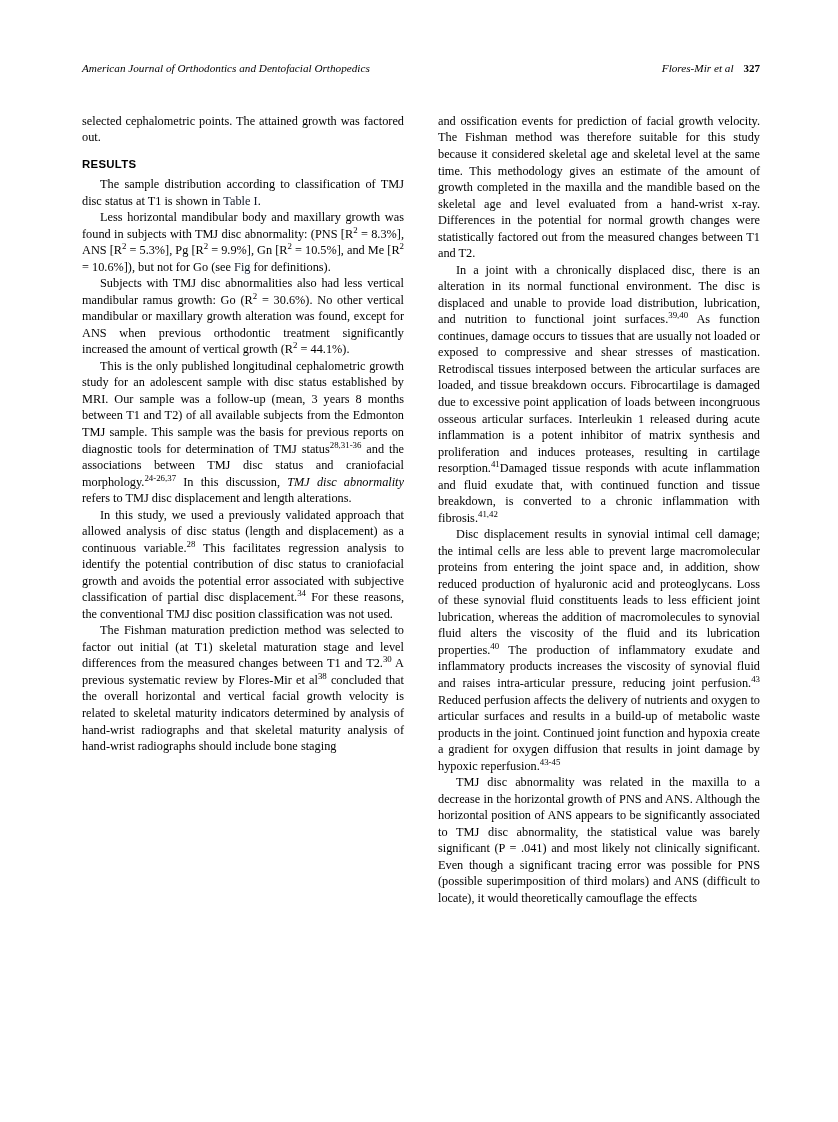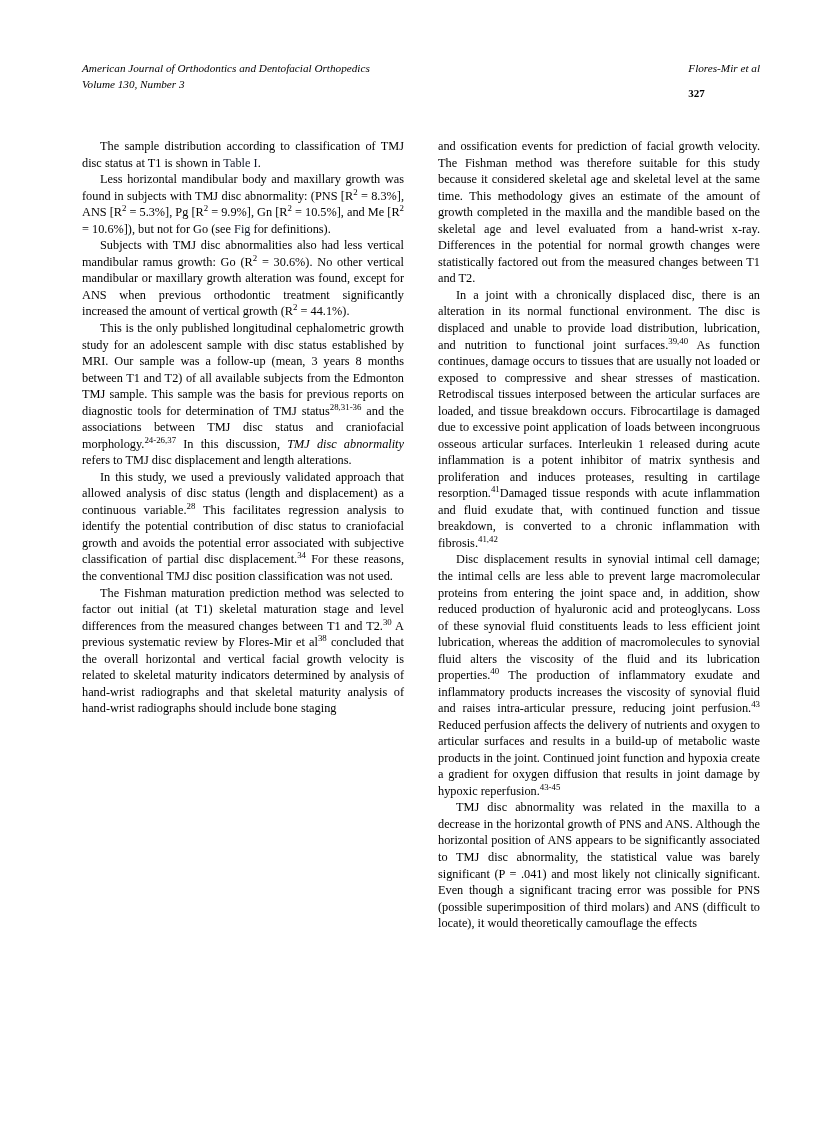--- a/index.html
+++ b/index.html
@@ -35,21 +35,20 @@
     max-width: 420px;
   }
   .rh-left div {
     white-space: nowrap;
   }
   .rh-right {
     display: flex;
     align-items: baseline;
     gap: 10px;
     white-space: nowrap;
-    flex-direction: column;
   }
   .rh-page {
     font-style: normal;
     font-weight: bold;
     font-size: 11px;
   }
   
   .columns {
     display: flex;
     gap: 34px;
@@ -93,33 +92,34 @@
   }
 </style>
 </head>
 <body>
 
 <div class="page">
 
   <div class="running-head">
     <div class="rh-left">
       <div>American Journal of Orthodontics and Dentofacial Orthopedics</div>
-      <div>Volume 130, Number 3</div>
     </div>
     <div class="rh-right">
       <span>Flores-Mir et al</span>
       <span class="rh-page">327</span>
     </div>
   </div>
 
   <div class="columns">
 
     <div class="col">
 
+      <p class="noindent">selected cephalometric points. The attained growth was factored out.</p>
 
+      <h2>RESULTS</h2>
 
       <p><span>The sample distribution according to classification of TMJ disc status at T1 is shown in </span><span class="link">Table I</span><span>.</span></p>
 
 
       <p><span>Less horizontal mandibular body and maxillary growth was found in subjects with TMJ disc abnormality: (PNS [R</span><sup>2</sup><span> = 8.3%], ANS [R</span><sup>2</sup><span> = 5.3%], Pg [R</span><sup>2</sup><span> = 9.9%], Gn [R</span><sup>2</sup><span> = 10.5%], and Me [R</span><sup>2</sup><span> = 10.6%]), but not for Go (see </span><span class="link">Fig</span><span> for definitions).</span></p>
 
       <p><span>Subjects with TMJ disc abnormalities also had less vertical mandibular ramus growth: Go (R</span><sup>2</sup><span> = 30.6%). No other vertical mandibular or maxillary growth alteration was found, except for ANS when previous orthodontic treatment significantly increased the amount of vertical growth (R</span><sup>2</sup><span> = 44.1%).</span></p>
 
 
       <p><span>This is the only published longitudinal cephalometric growth study for an adolescent sample with disc status established by MRI. Our sample was a follow-up (mean, 3 years 8 months between T1 and T2) of all available subjects from the Edmonton TMJ sample. This sample was the basis for previous reports on diagnostic tools for determination of TMJ status</span><sup>28,31-36</sup><span> and the associations between TMJ disc status and craniofacial morphology.</span><sup>24-26,37</sup><span> In this discussion, </span><em>TMJ disc abnormality</em><span> refers to TMJ disc displacement and length alterations.</span></p>

